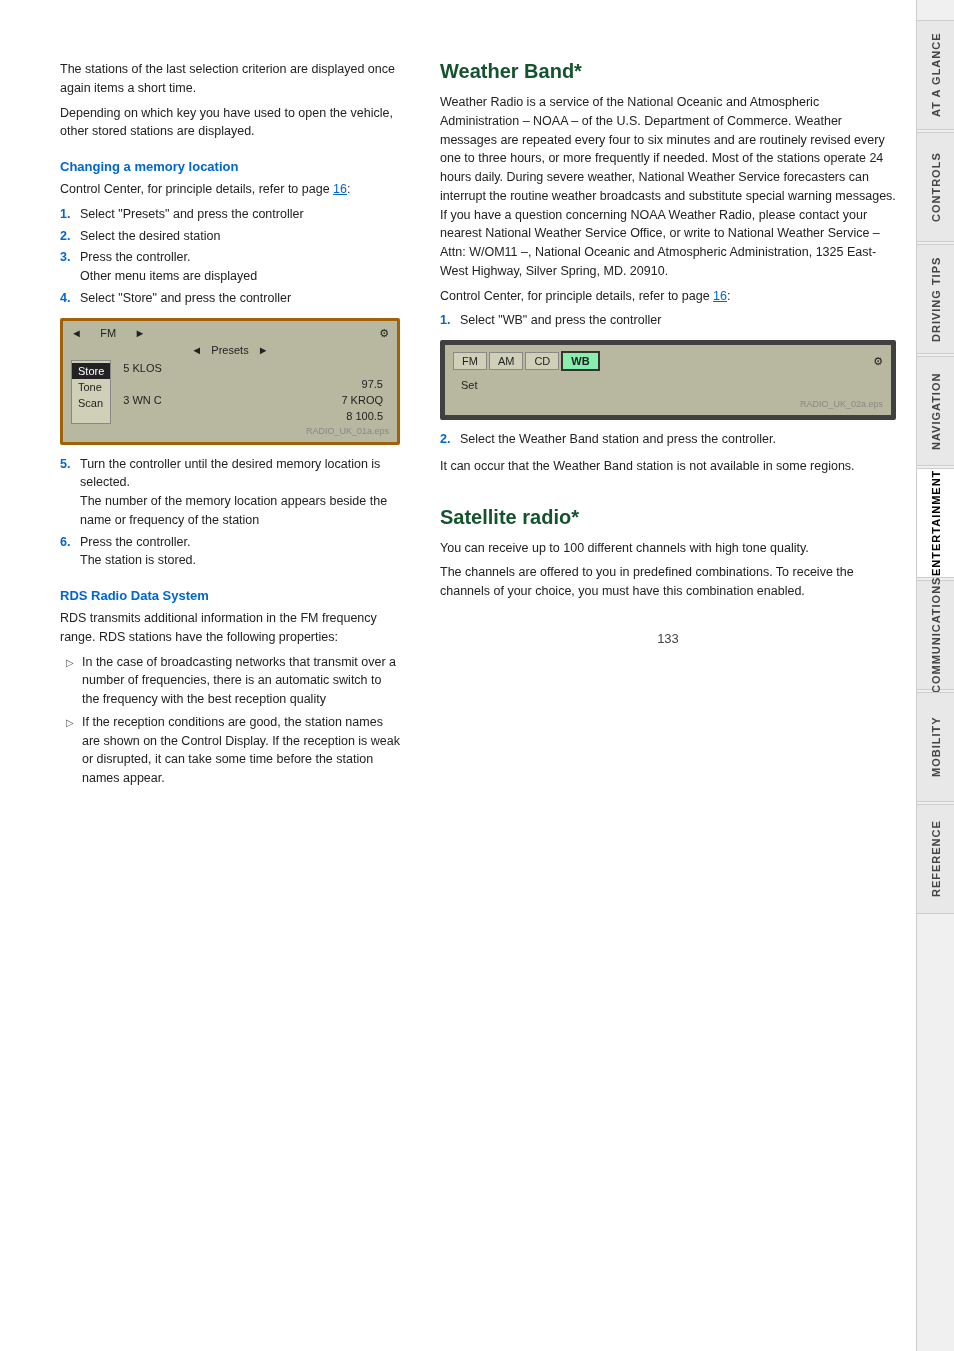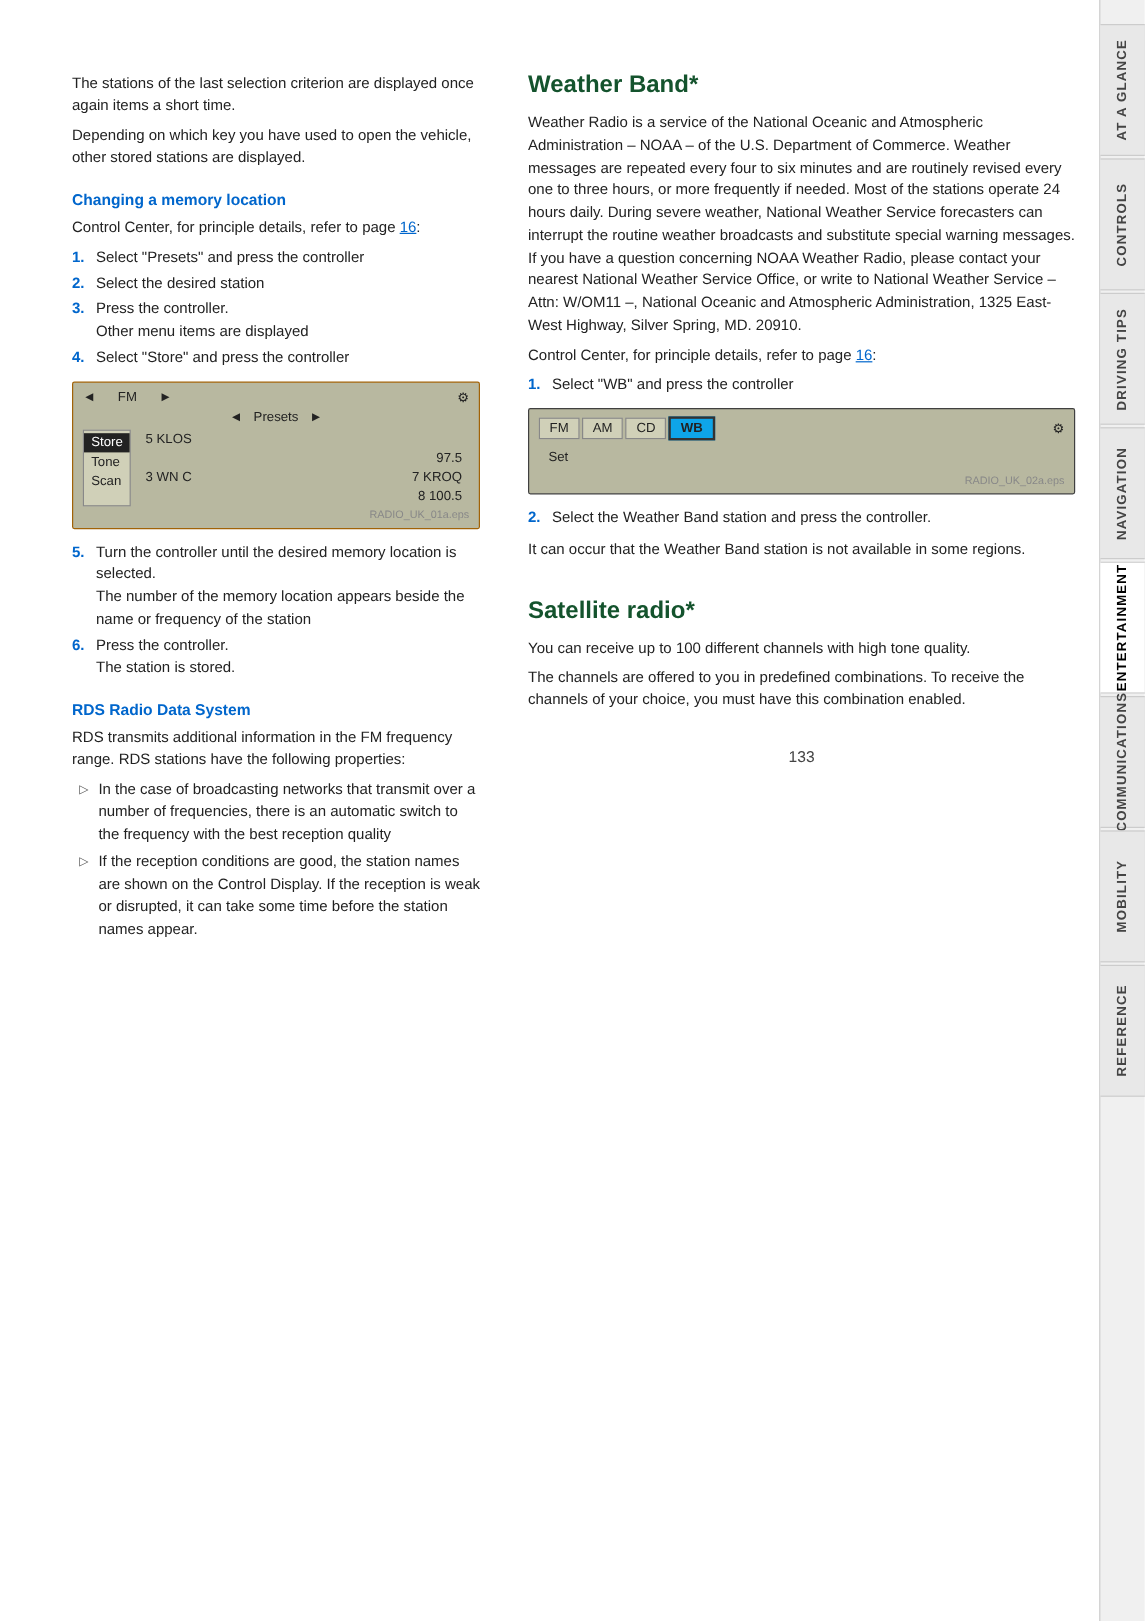--- a/index.html
+++ b/index.html
@@ -130,21 +130,21 @@
     }
 
     .arrow {
       color: #555;
       font-size: 10px;
       margin-top: 2px;
       min-width: 10px;
     }
 
     .radio-display {
-      border: 1px solid #a16207;
+      border: 3px solid #a16207;
       background: #b8b8a0;
       padding: 6px 8px;
       margin: 10px 0;
       font-size: 11px;
       border-radius: 2px;
       position: relative;
     }
 
     .radio-display .top-bar {
       display: flex;
@@ -178,21 +178,21 @@
     }
 
     .stations-row {
       display: flex;
       justify-content: space-between;
       padding: 2px 6px;
       font-size: 11px;
     }
 
     .radio-display2 {
-      border: 1px solid #404040;
+      border: 5px solid #404040;
       background: #b8b8a0;
       padding: 6px 8px;
       margin: 10px 0;
       font-size: 11px;
       border-radius: 2px;
     }
 
     .tabs-row {
       display: flex;
       gap: 2px;
@@ -202,21 +202,21 @@
 
     .radio-tab {
       padding: 2px 8px;
       font-size: 11px;
       background: #d0d0b8;
       border: 1px solid #888;
       cursor: pointer;
     }
 
     .radio-tab.active {
-      background: #0ea5e9;
+      background: #86efac;
       font-weight: bold;
       border: 2px solid #333;
     }
 
     .channels-grid {
       display: grid;
       grid-template-columns: 1fr 1fr;
       gap: 2px;
       padding: 2px 4px;
     }

